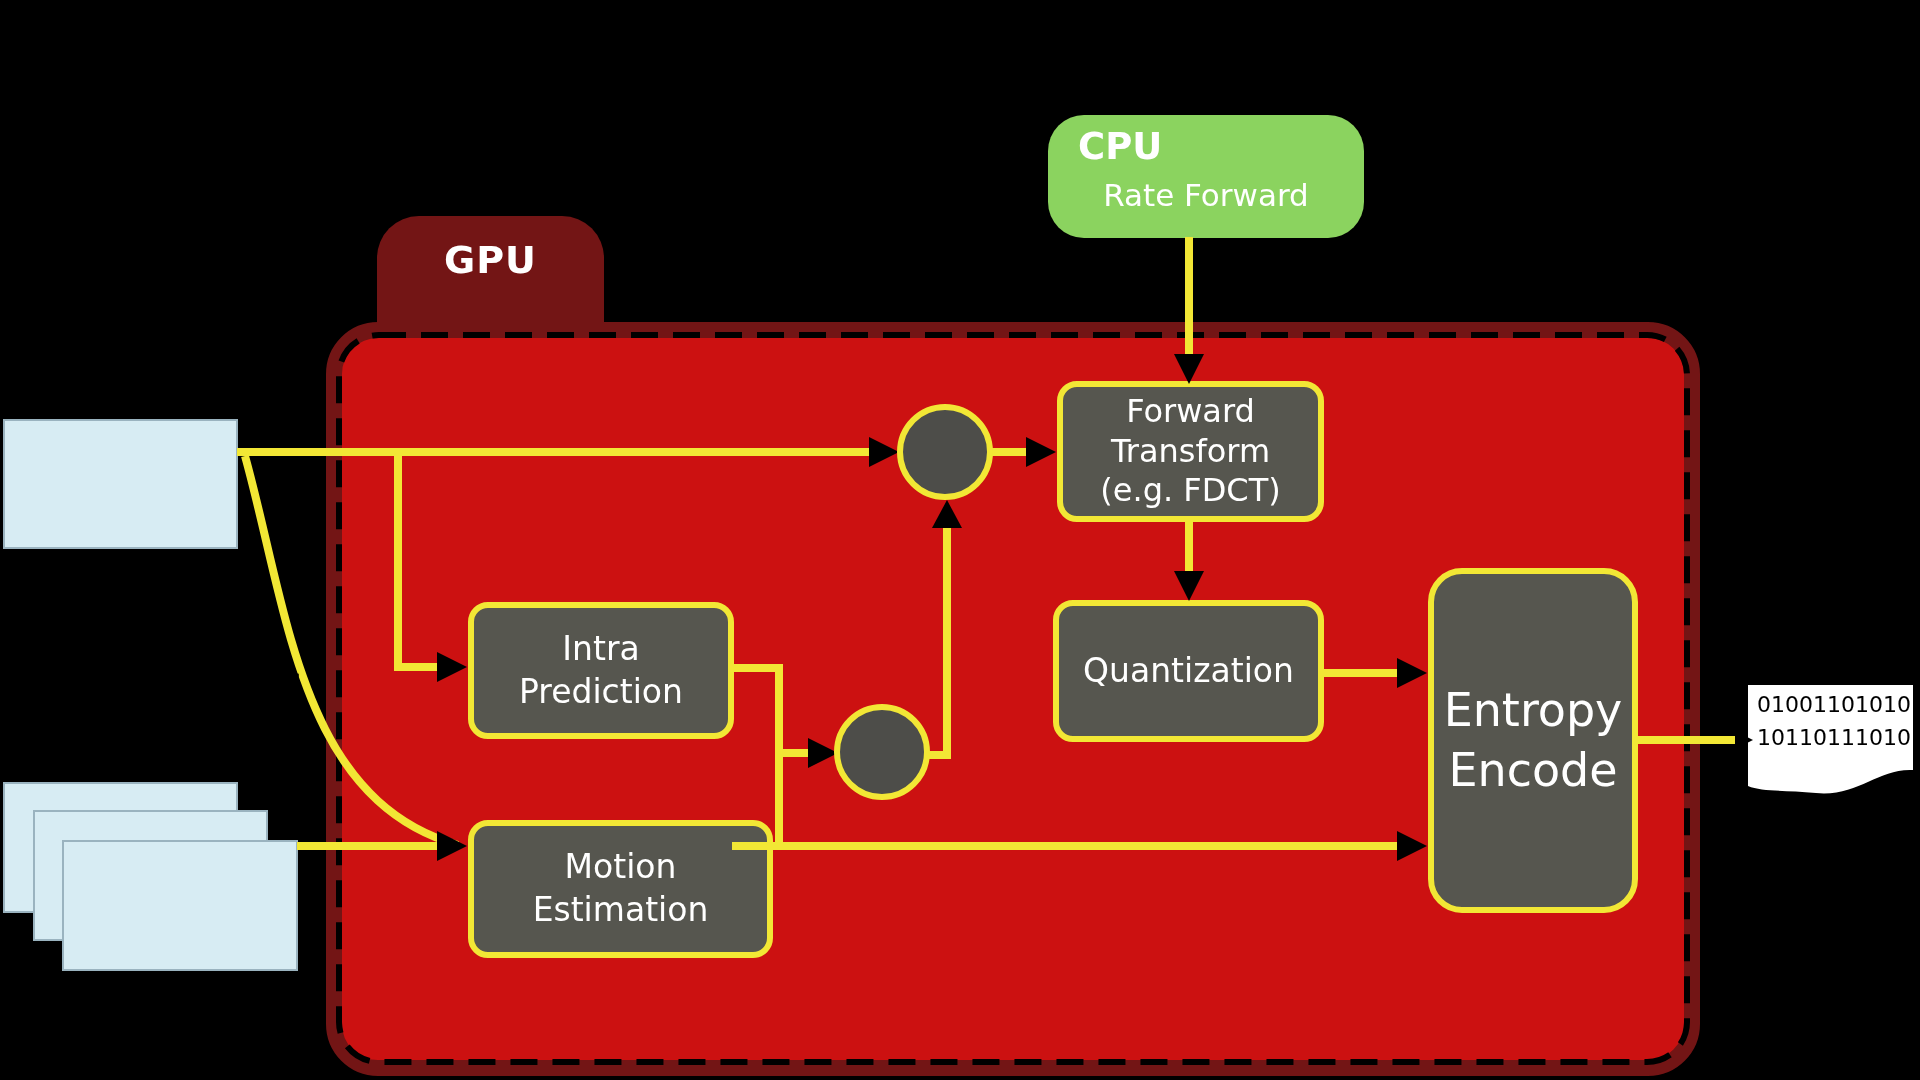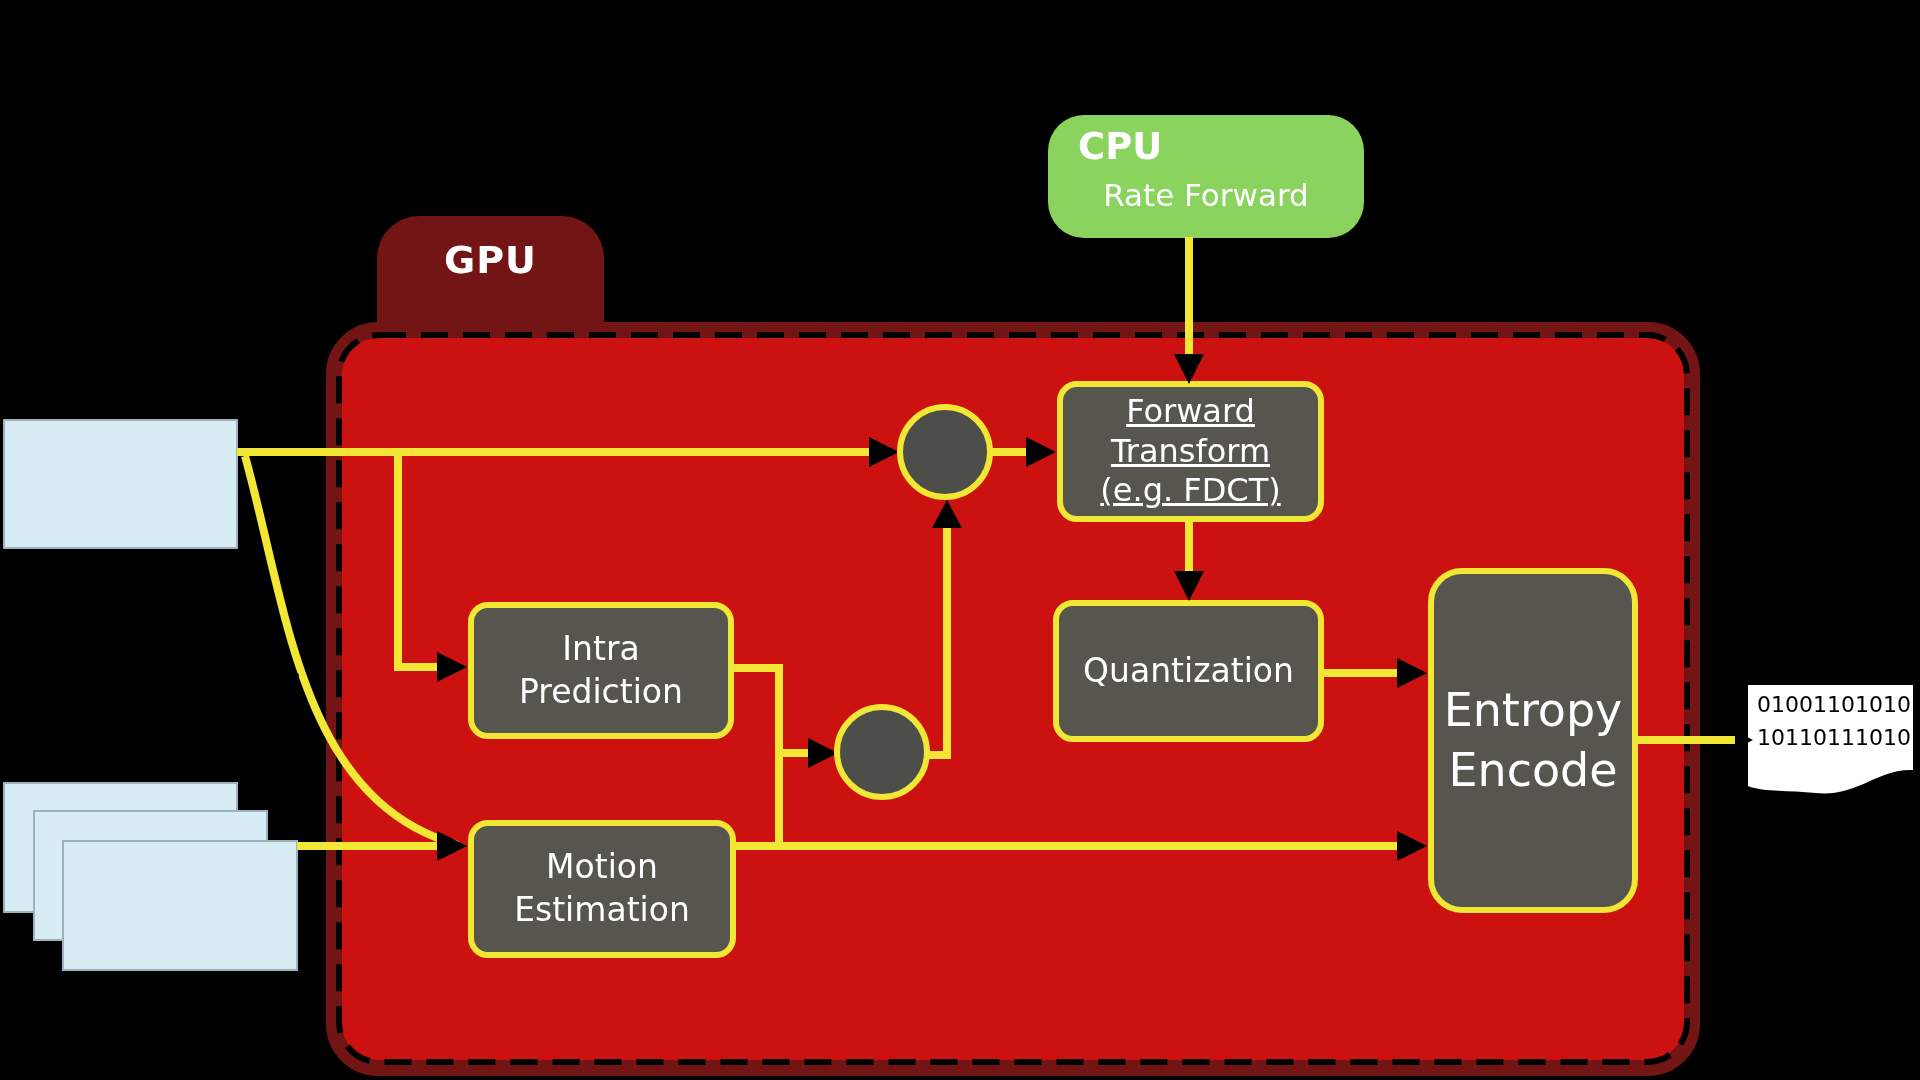--- a/index.html
+++ b/index.html
@@ -35,23 +35,23 @@
     background:var(--cpu-green);border-radius:36px;color:#ffffff;padding-left:32px;}
   .cpu-title{position:absolute;left:30px;top:10px;font-size:37px;font-weight:bold;}
   .cpu-subtitle{position:absolute;left:0;right:0;top:62px;text-align:center;font-size:31px;}
 
   
   .block{position:absolute;box-sizing:border-box;background:var(--block-gray);
     border:6px solid var(--line-yellow);border-radius:20px;
     display:flex;align-items:center;justify-content:center;text-align:center;color:#ffffff;}
   .block .block-label{white-space:pre-line;font-size:33px;line-height:1.3;}
   #block-ip{left:468px;top:602px;width:266px;height:137px;}
-  #block-me{left:468px;top:820px;width:268px;height:138px;}
+  #block-me{left:468px;top:820px;width:305px;height:138px;}
   #block-ft{left:1057px;top:381px;width:267px;height:141px;}
-  #block-ft .block-label{font-size:32px;line-height:1.24;text-decoration:underline;}
+  #block-ft .block-label{font-size:32px;line-height:1.24;}
   #block-q{left:1053px;top:600px;width:271px;height:142px;}
   #block-ee{left:1428px;top:568px;width:210px;height:345px;border-radius:34px;}
   #block-ee .block-label{font-size:46px;line-height:1.3;}
 
   
   .frame{position:absolute;background:var(--frame-blue);
     border:2px solid #9ab3bf;box-sizing:border-box;}
   #frame-current{left:3px;top:419px;width:235px;height:130px;}
   #ref-1{left:3px;top:782px;width:235px;height:131px;}
   #ref-2{left:33px;top:810px;width:235px;height:131px;}

